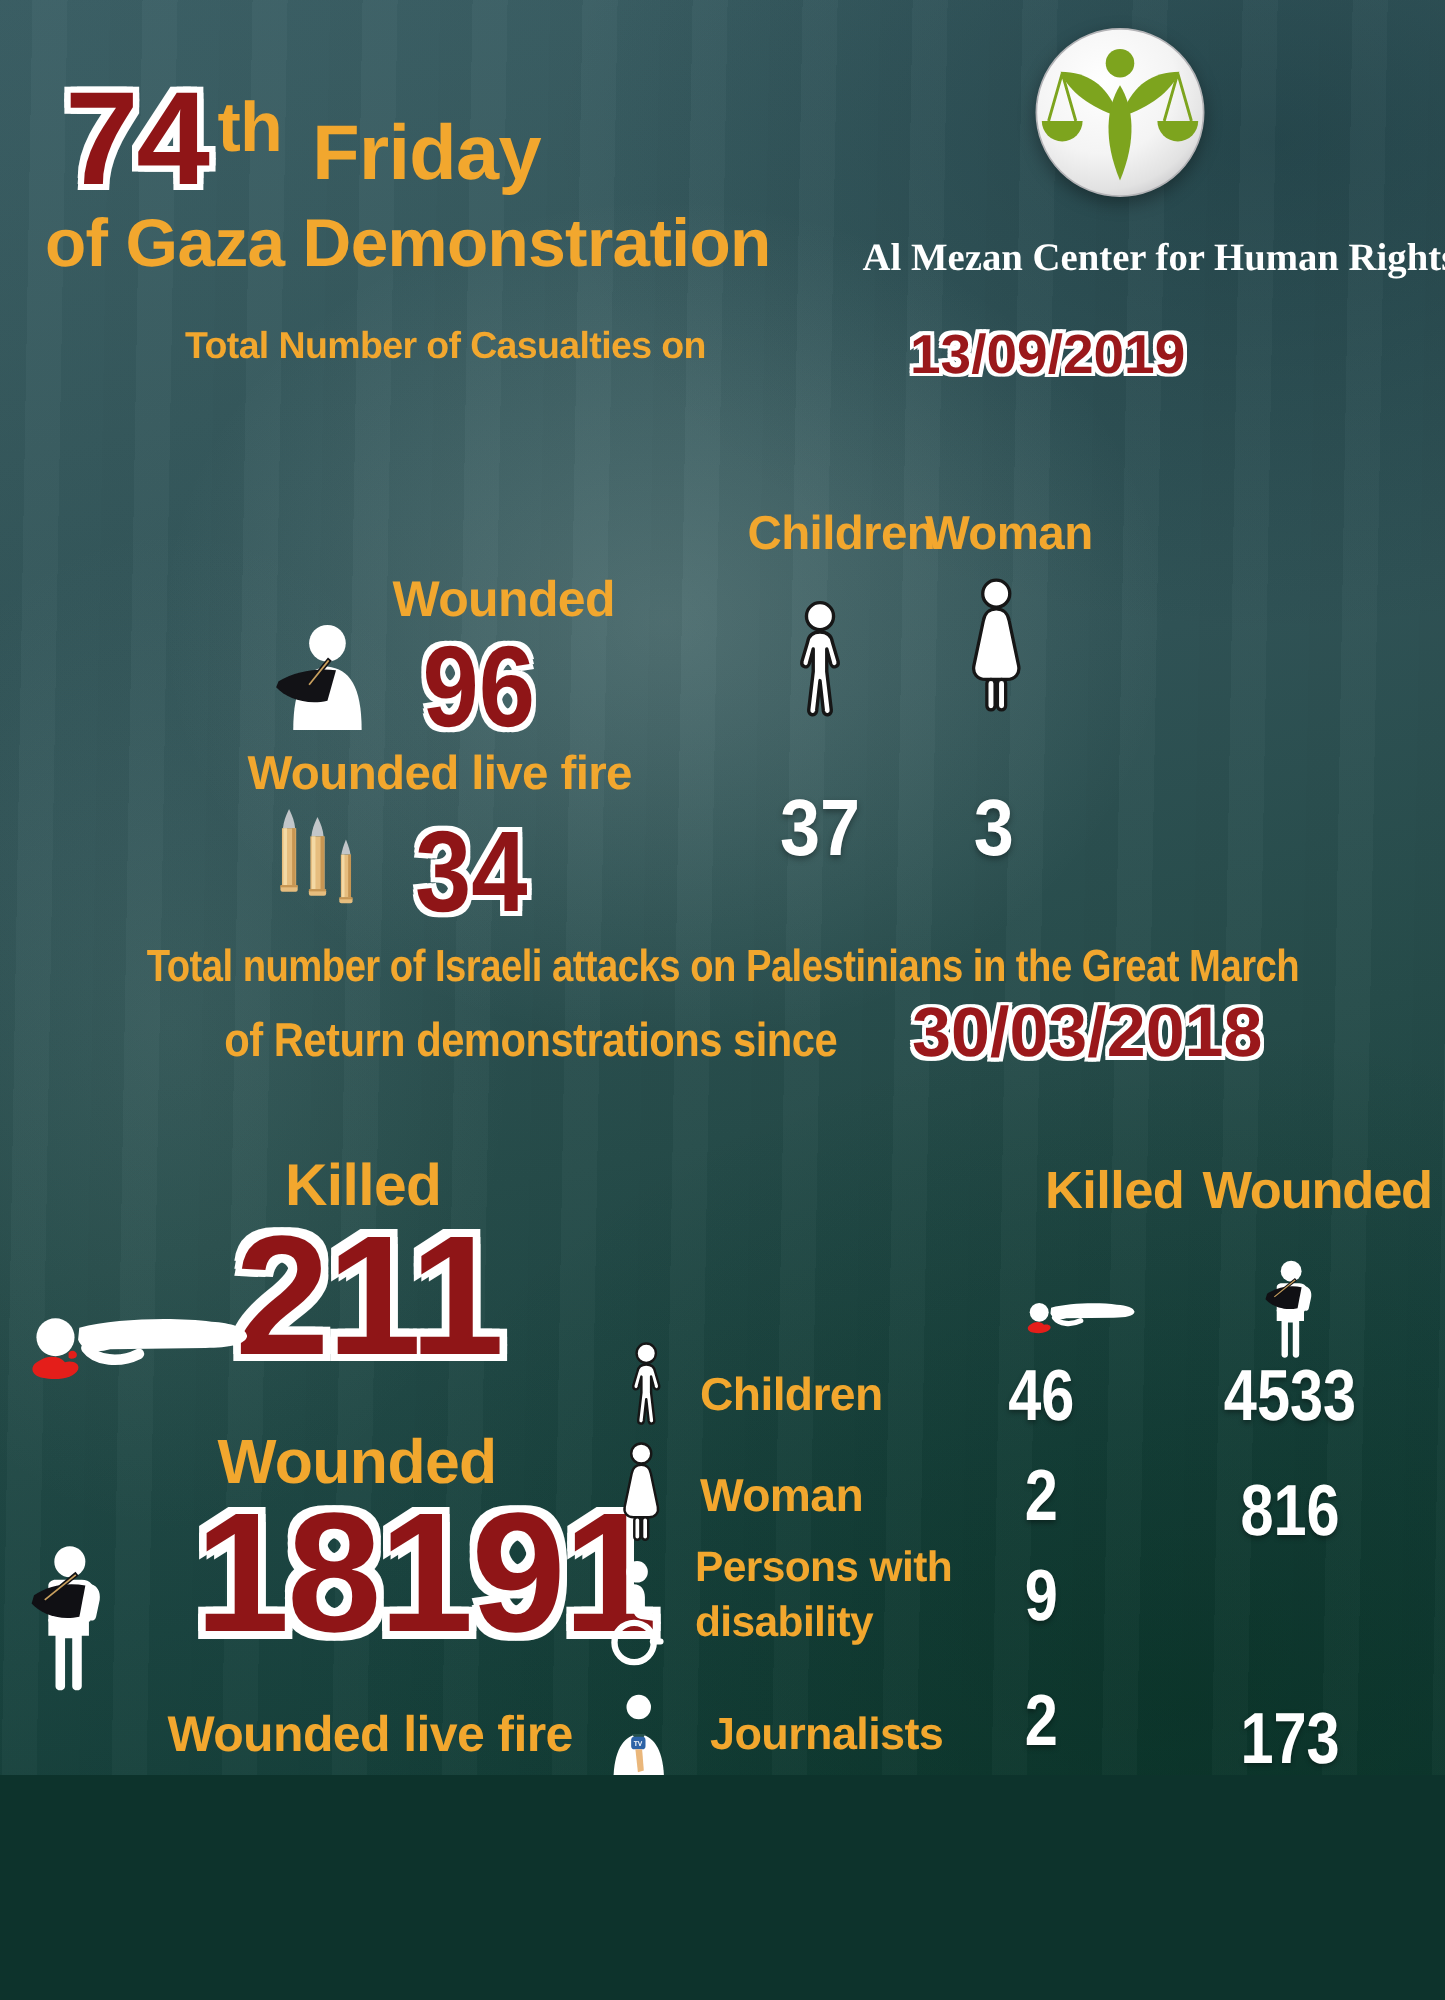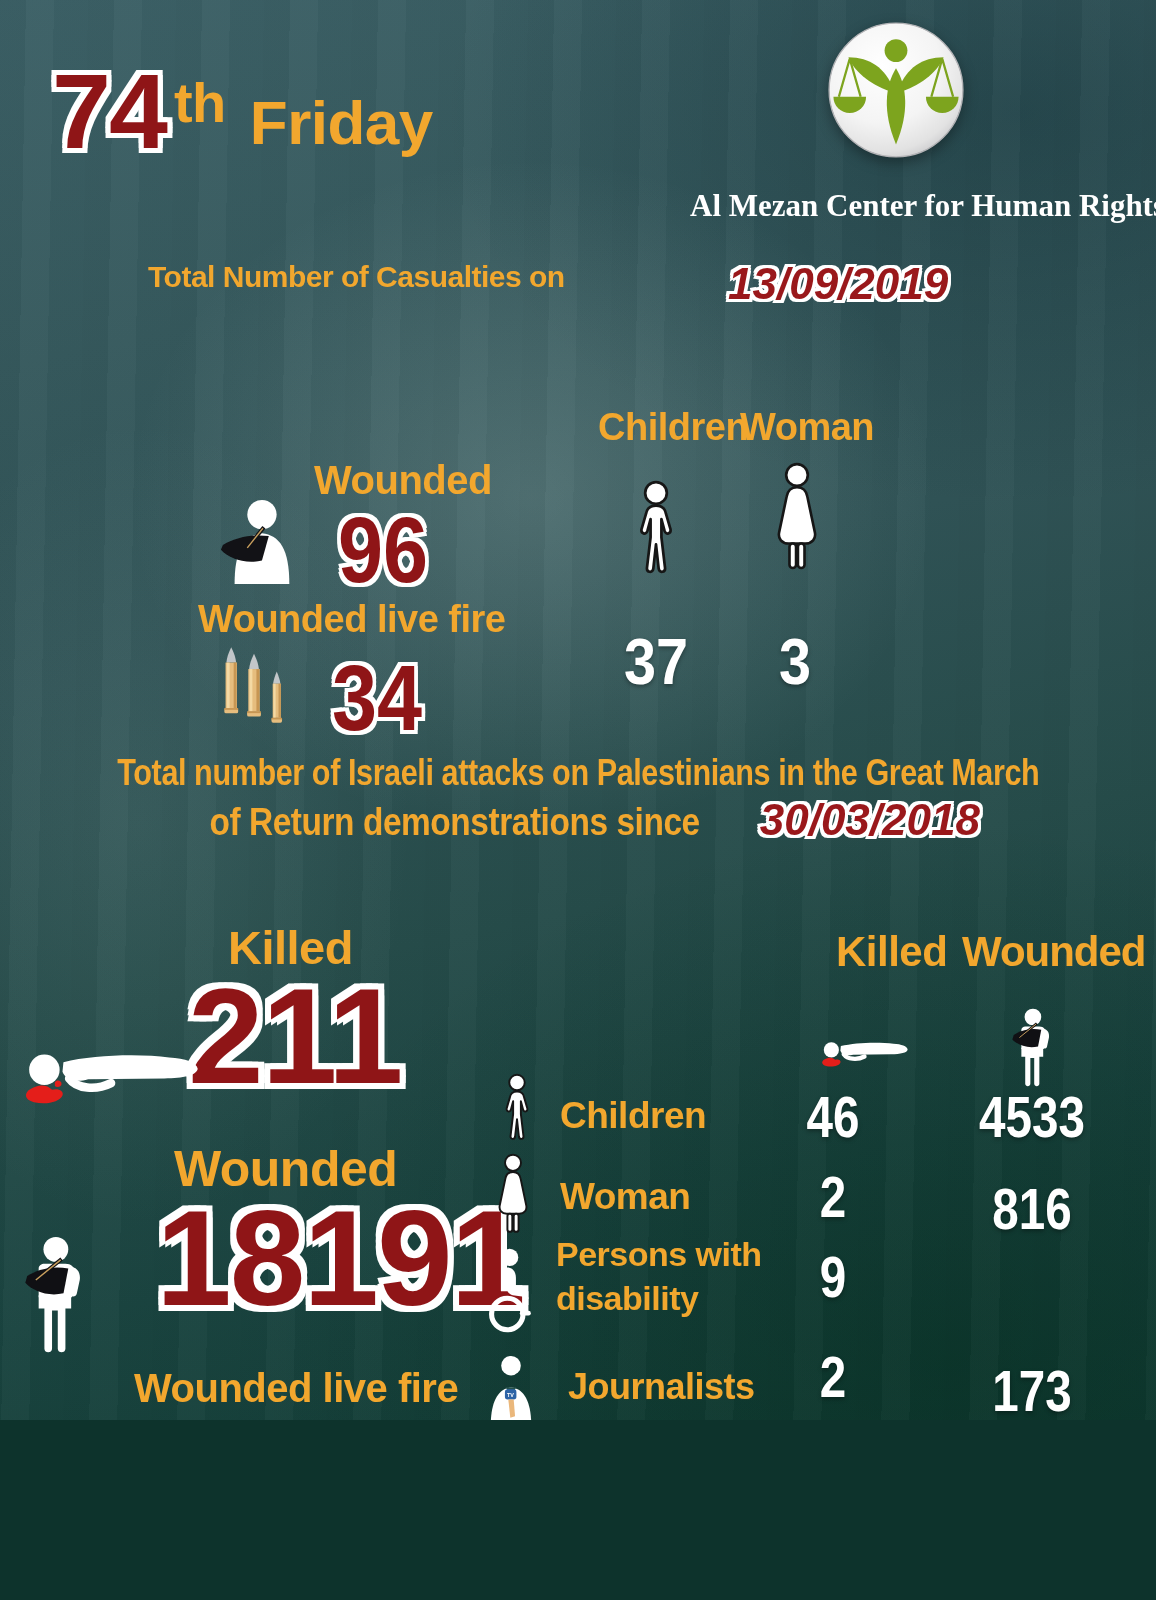--- a/index.html
+++ b/index.html
@@ -12,21 +12,21 @@
       radial-gradient(ellipse 820px 560px at 88% 8%, rgba(10,40,48,0.38), rgba(10,40,48,0) 70%),
       radial-gradient(ellipse 920px 720px at 82% 96%, rgba(4,44,30,0.5), rgba(4,44,30,0) 75%),
       linear-gradient(168deg,#3c6066 0%,#36595d 22%,#305356 42%,#264c4a 62%,#1a4440 80%,#113c34 100%);
   }
   .streaks{position:absolute;inset:0;
     background:repeating-linear-gradient(91deg, rgba(8,22,22,0.06) 0 26px, rgba(200,215,214,0.05) 26px 54px, rgba(8,22,22,0.03) 54px 88px);
     opacity:.55;}
   .abs{position:absolute;}
   .gold{color:#f2a72e;font-weight:bold;letter-spacing:-0.5px;}
   .rednum{color:#8f1517;font-weight:bold;line-height:1;}
-  .reddate{color:#9a181b;font-weight:bold;font-style:italic;line-height:1;}
+  .reddate{color:#9a181b;font-weight:bold;line-height:1;}
   .wnum{color:#ffffff;font-weight:bold;line-height:1;text-shadow:0 2px 5px rgba(0,0,0,.35);}
   .stroke{text-shadow:
     calc(-1*var(--s)) calc(-1*var(--s)) 0 #fff, var(--s) calc(-1*var(--s)) 0 #fff,
     calc(-1*var(--s)) var(--s) 0 #fff, var(--s) var(--s) 0 #fff,
     calc(-1*var(--s)) 0 0 #fff, var(--s) 0 0 #fff,
     0 calc(-1*var(--s)) 0 #fff, 0 var(--s) 0 #fff;}
   .nowrap{white-space:nowrap;}
   .ib{display:inline-block;}
   .org{font-family:"Liberation Serif",serif;color:#fff;font-weight:bold;}
   .ctr{text-align:center;}
@@ -34,20 +34,21 @@
 </style>
 </head>
 <body>
 
 <div class="canvas">
   <div class="streaks"></div>
 
   <div class="abs nowrap" style="left:52px;top:58px;">
     <span class="rednum stroke ib" style="font-size:106px;--s:5px;letter-spacing:-2px;">74</span><span class="gold ib" style="font-size:56px;transform:translateY(-26px);margin-left:8px;">th</span><span class="gold ib" style="font-size:62px;transform:translateY(-4px);margin-left:24px;">Friday</span>
   </div>
+  <div class="abs gold nowrap" style="left:36px;top:164px;font-size:54px;">of Gaza Demonstration</div>
 
   <div class="abs" style="left:828px;top:22px;width:136px;height:136px;filter:drop-shadow(0 5px 7px rgba(0,0,0,.35));">
     <svg viewBox="0 0 100 100">
       <defs>
         <radialGradient id="lgrad" cx="40%" cy="32%" r="78%">
           <stop offset="0" stop-color="#ffffff"></stop>
             <stop offset="0.55" stop-color="#f4f4f4"></stop>
           <stop offset="0.82" stop-color="#e2e2e2"></stop>
             <stop offset="1" stop-color="#c0c0c3"></stop>
         </radialGradient>
@@ -137,21 +138,21 @@
     </svg>
   </div>
   <div class="abs wnum ctr" style="left:612px;top:630px;width:88px;font-size:64px;transform:scaleX(.9);">37</div>
   <div class="abs wnum ctr" style="left:764px;top:630px;width:62px;font-size:64px;transform:scaleX(.9);">3</div>
 
   <div class="abs ctr nowrap" style="left:0;top:752px;width:1156px;">
     <span class="gold ib" style="font-size:36px;transform:scaleX(.85);">Total number of Israeli attacks on Palestinians in the Great March</span>
   </div>
   <div class="abs ctr nowrap" style="left:0;top:798px;width:1156px;">
     <span class="gold ib" style="font-size:38px;transform:scaleX(.88);">of Return demonstrations since</span>
-    <span class="reddate stroke ib" style="font-size:44px;--s:3px;margin-left:22px;">30/03/2018</span>
+    <span class="reddate stroke ib" style="font-size:56px;--s:3px;margin-left:22px;">30/03/2018</span>
   </div>
 
   <div class="abs gold nowrap" style="left:228px;top:920px;font-size:47px;">Killed</div>
   <div class="abs rednum stroke" style="left:188px;top:968px;font-size:136px;--s:6px;letter-spacing:-2px;">211</div>
   <div class="abs" style="left:14px;top:1026px;width:196px;height:80px;">
     <svg viewBox="0 0 190 84">
       <circle cx="24" cy="46" r="16" fill="#fff"></circle>
       <path d="M44 38 C75 30 125 29 155 33 C172 34 184 38 185 45 C184 52 170 55 150 55 L70 56 C56 60 46 56 43 48 Z" fill="#fff"></path>
       <path d="M50 55 C58 66 78 68 94 60" stroke="#fff" stroke-width="9" fill="none" stroke-linecap="round"></path>
       <path d="M10 66 C2 70 3 78 13 80 C26 83 40 80 43 73 C45 68 38 65 32 67 C27 61 17 61 10 66 Z" fill="#e41e1a"></path>

